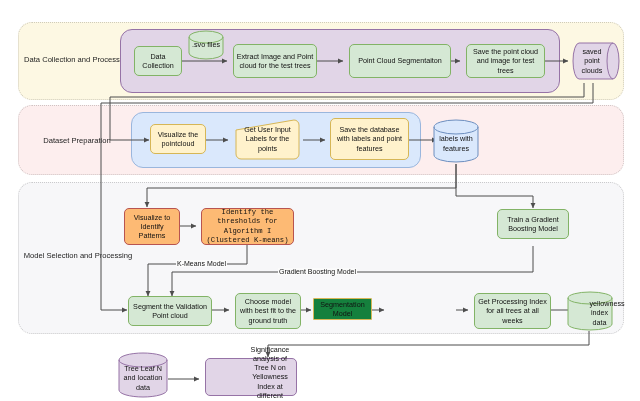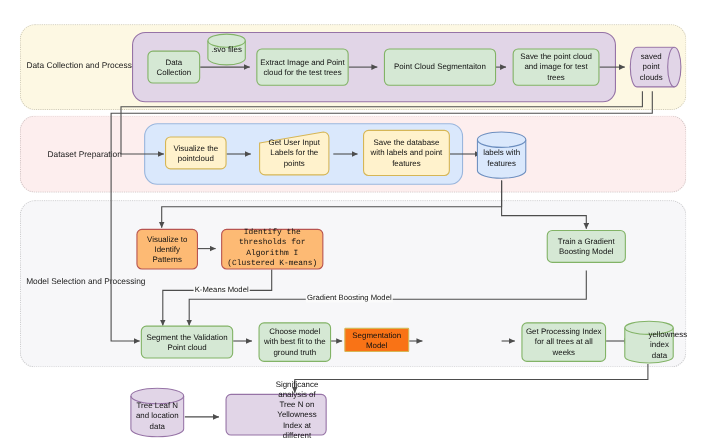--- a/index.html
+++ b/index.html
@@ -10,21 +10,21 @@
   .band{position:absolute;border-radius:14px;border:1px dotted rgba(0,0,0,.18);}
   .band-label{position:absolute;display:flex;align-items:center;justify-content:center;
     text-align:center;font-size:7.6px;color:#1d1d1d;line-height:1.35;}
 
   .group-box{position:absolute;border-radius:12px;}
 
   .node{position:absolute;display:flex;align-items:center;justify-content:center;
     text-align:center;box-sizing:border-box;font-size:7.2px;line-height:1.28;
     color:#111;border-radius:5px;padding:1px 2px;}
   .green{background:#d5e8d4;border:1px solid #82b366;}
-  .yellow{background:#f97316;border:1px solid #d6b656;}
+  .yellow{background:#15803d;border:1px solid #d6b656;}
   .yellow2{background:#fff2cc;border:1px solid #d6b656;}
   .red{background:#fdba74;border:1px solid #b85450;}
   .purple{background:#e1d5e7;border:1px solid #9673a6;}
   .trapz{border:none;background:transparent;}
 
   .cyl{position:absolute;display:flex;align-items:center;justify-content:center;
     text-align:center;font-size:7.2px;line-height:1.28;color:#111;box-sizing:border-box;}
 
   .edge-label{position:absolute;font-size:7px;color:#111;background:#fbfbfb;
     padding:0 1px;white-space:nowrap;}

